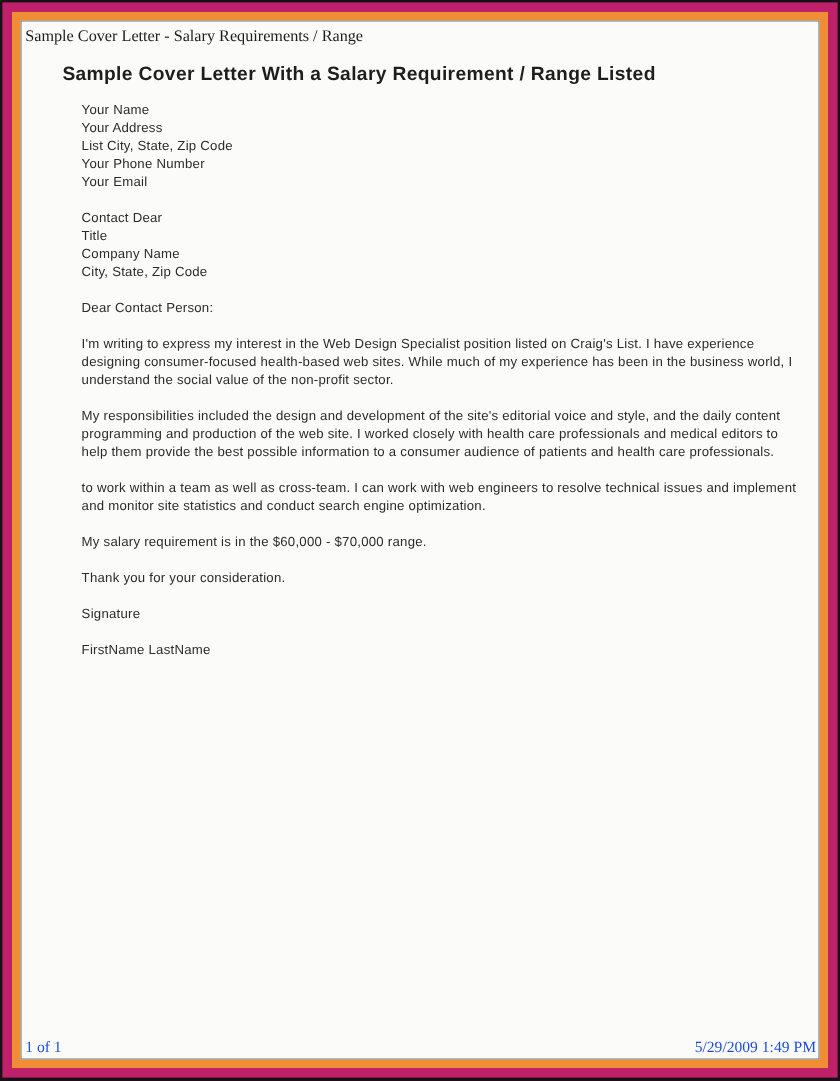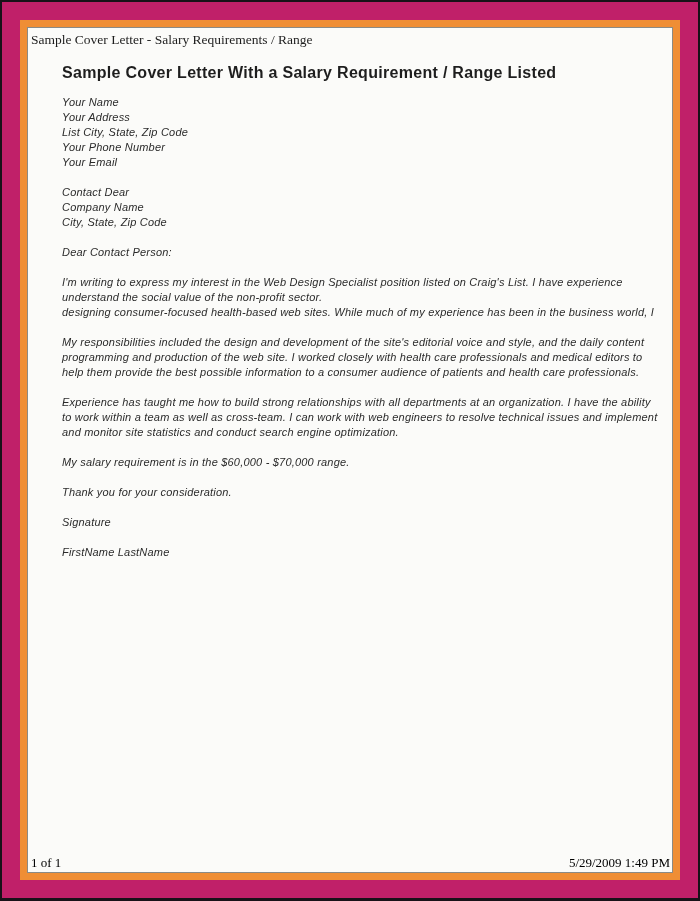--- a/index.html
+++ b/index.html
@@ -13,21 +13,21 @@
   .frame-black {
     width: 700px;
     height: 901px;
     background: #181218;
     padding: 2px 2px 3px 2px;
   }
   .frame-magenta {
     width: 100%;
     height: 100%;
     background: #c02069;
-    padding: 18px;
+    padding: 8px;
   }
   .frame-orange {
     width: 100%;
     height: 100%;
     background: #ef8e35;
     padding: 7px;
   }
   .page {
     width: 100%;
     height: 100%;
@@ -64,35 +64,34 @@
   }
   .letter h1 {
     font-size: 16px;
     font-weight: bold;
     color: #1e1e1e;
     margin: 0 0 15px 0;
     line-height: 15px;
     letter-spacing: 0.3px;
   }
   .block {
-    margin: 0 0 15px 0;
-    font-style: italic;
+    margin: 0 0 15px 16px;
   }
   .block div {
     white-space: nowrap;
   }
 
   .print-footer {
     display: flex;
     justify-content: space-between;
     align-items: flex-end;
     font-family: "Liberation Serif", serif;
     font-size: 13px;
     line-height: 16px;
-    color: #000000;
+    color: #1d4ed8;
     padding: 0 2px 1px 3px;
     flex: 0 0 auto;
   }
 </style>
 </head>
 <body>
 
 <div class="frame-black">
   <div class="frame-magenta">
     <div class="frame-orange">
@@ -108,40 +107,40 @@
           <div class="block">
               <div>Your Name</div>
               <div>Your Address</div>
               <div>List City, State, Zip Code</div>
               <div>Your Phone Number</div>
               <div>Your Email</div>
             </div>
 
           <div class="block">
               <div>Contact Dear</div>
+              <div>Title</div>
               <div>Company Name</div>
               <div>City, State, Zip Code</div>
             </div>
 
           <div class="block">Dear Contact Person:</div>
 
           <div class="block">
               <div>I'm writing to express my interest in the Web Design Specialist position listed on Craig's List. I have experience</div>
+              <div>designing consumer-focused health-based web sites. While much of my experience has been in the business world, I</div>
               <div>understand the social value of the non-profit sector.</div>
-              <div>designing consumer-focused health-based web sites. While much of my experience has been in the business world, I</div>
             </div>
 
           <div class="block">
               <div>My responsibilities included the design and development of the site's editorial voice and style, and the daily content</div>
               <div>programming and production of the web site. I worked closely with health care professionals and medical editors to</div>
               <div>help them provide the best possible information to a consumer audience of patients and health care professionals.</div>
             </div>
 
           <div class="block">
-              <div>Experience has taught me how to build strong relationships with all departments at an organization. I have the ability</div>
               <div>to work within a team as well as cross-team. I can work with web engineers to resolve technical issues and implement</div>
               <div>and monitor site statistics and conduct search engine optimization.</div>
             </div>
 
           <div class="block">My salary requirement is in the $60,000 - $70,000 range.</div>
 
           <div class="block">Thank you for your consideration.</div>
 
           <div class="block">Signature</div>
 

